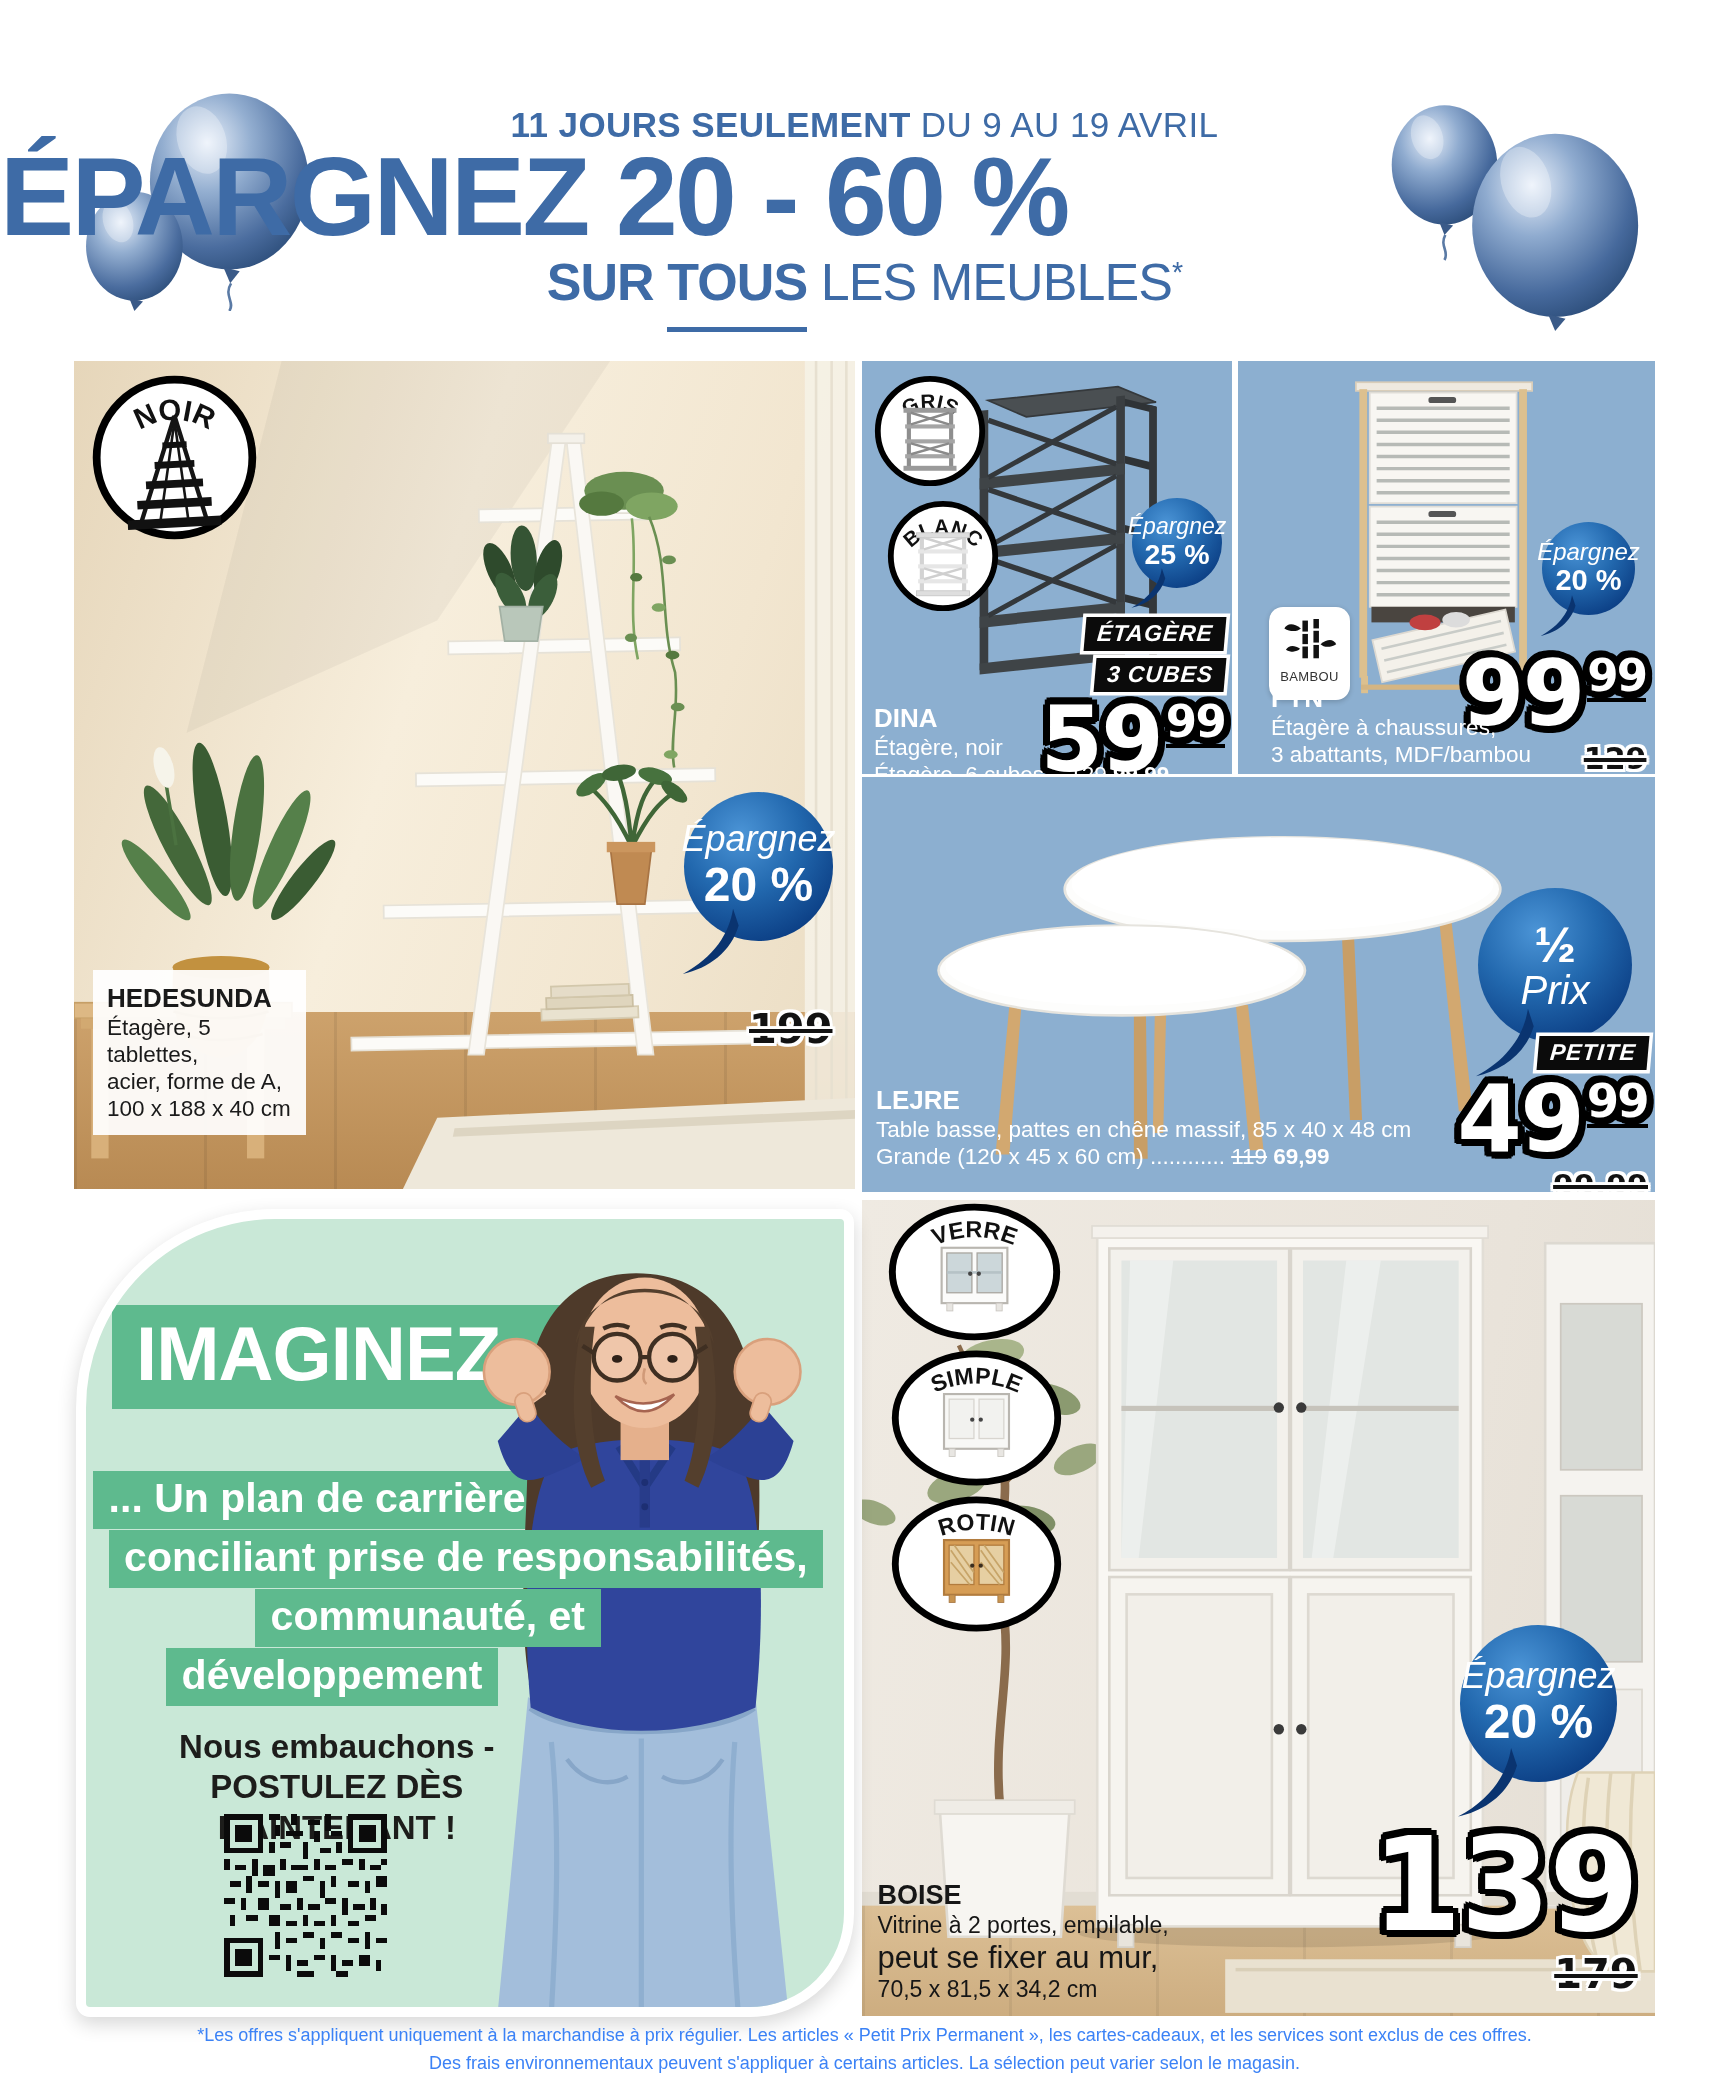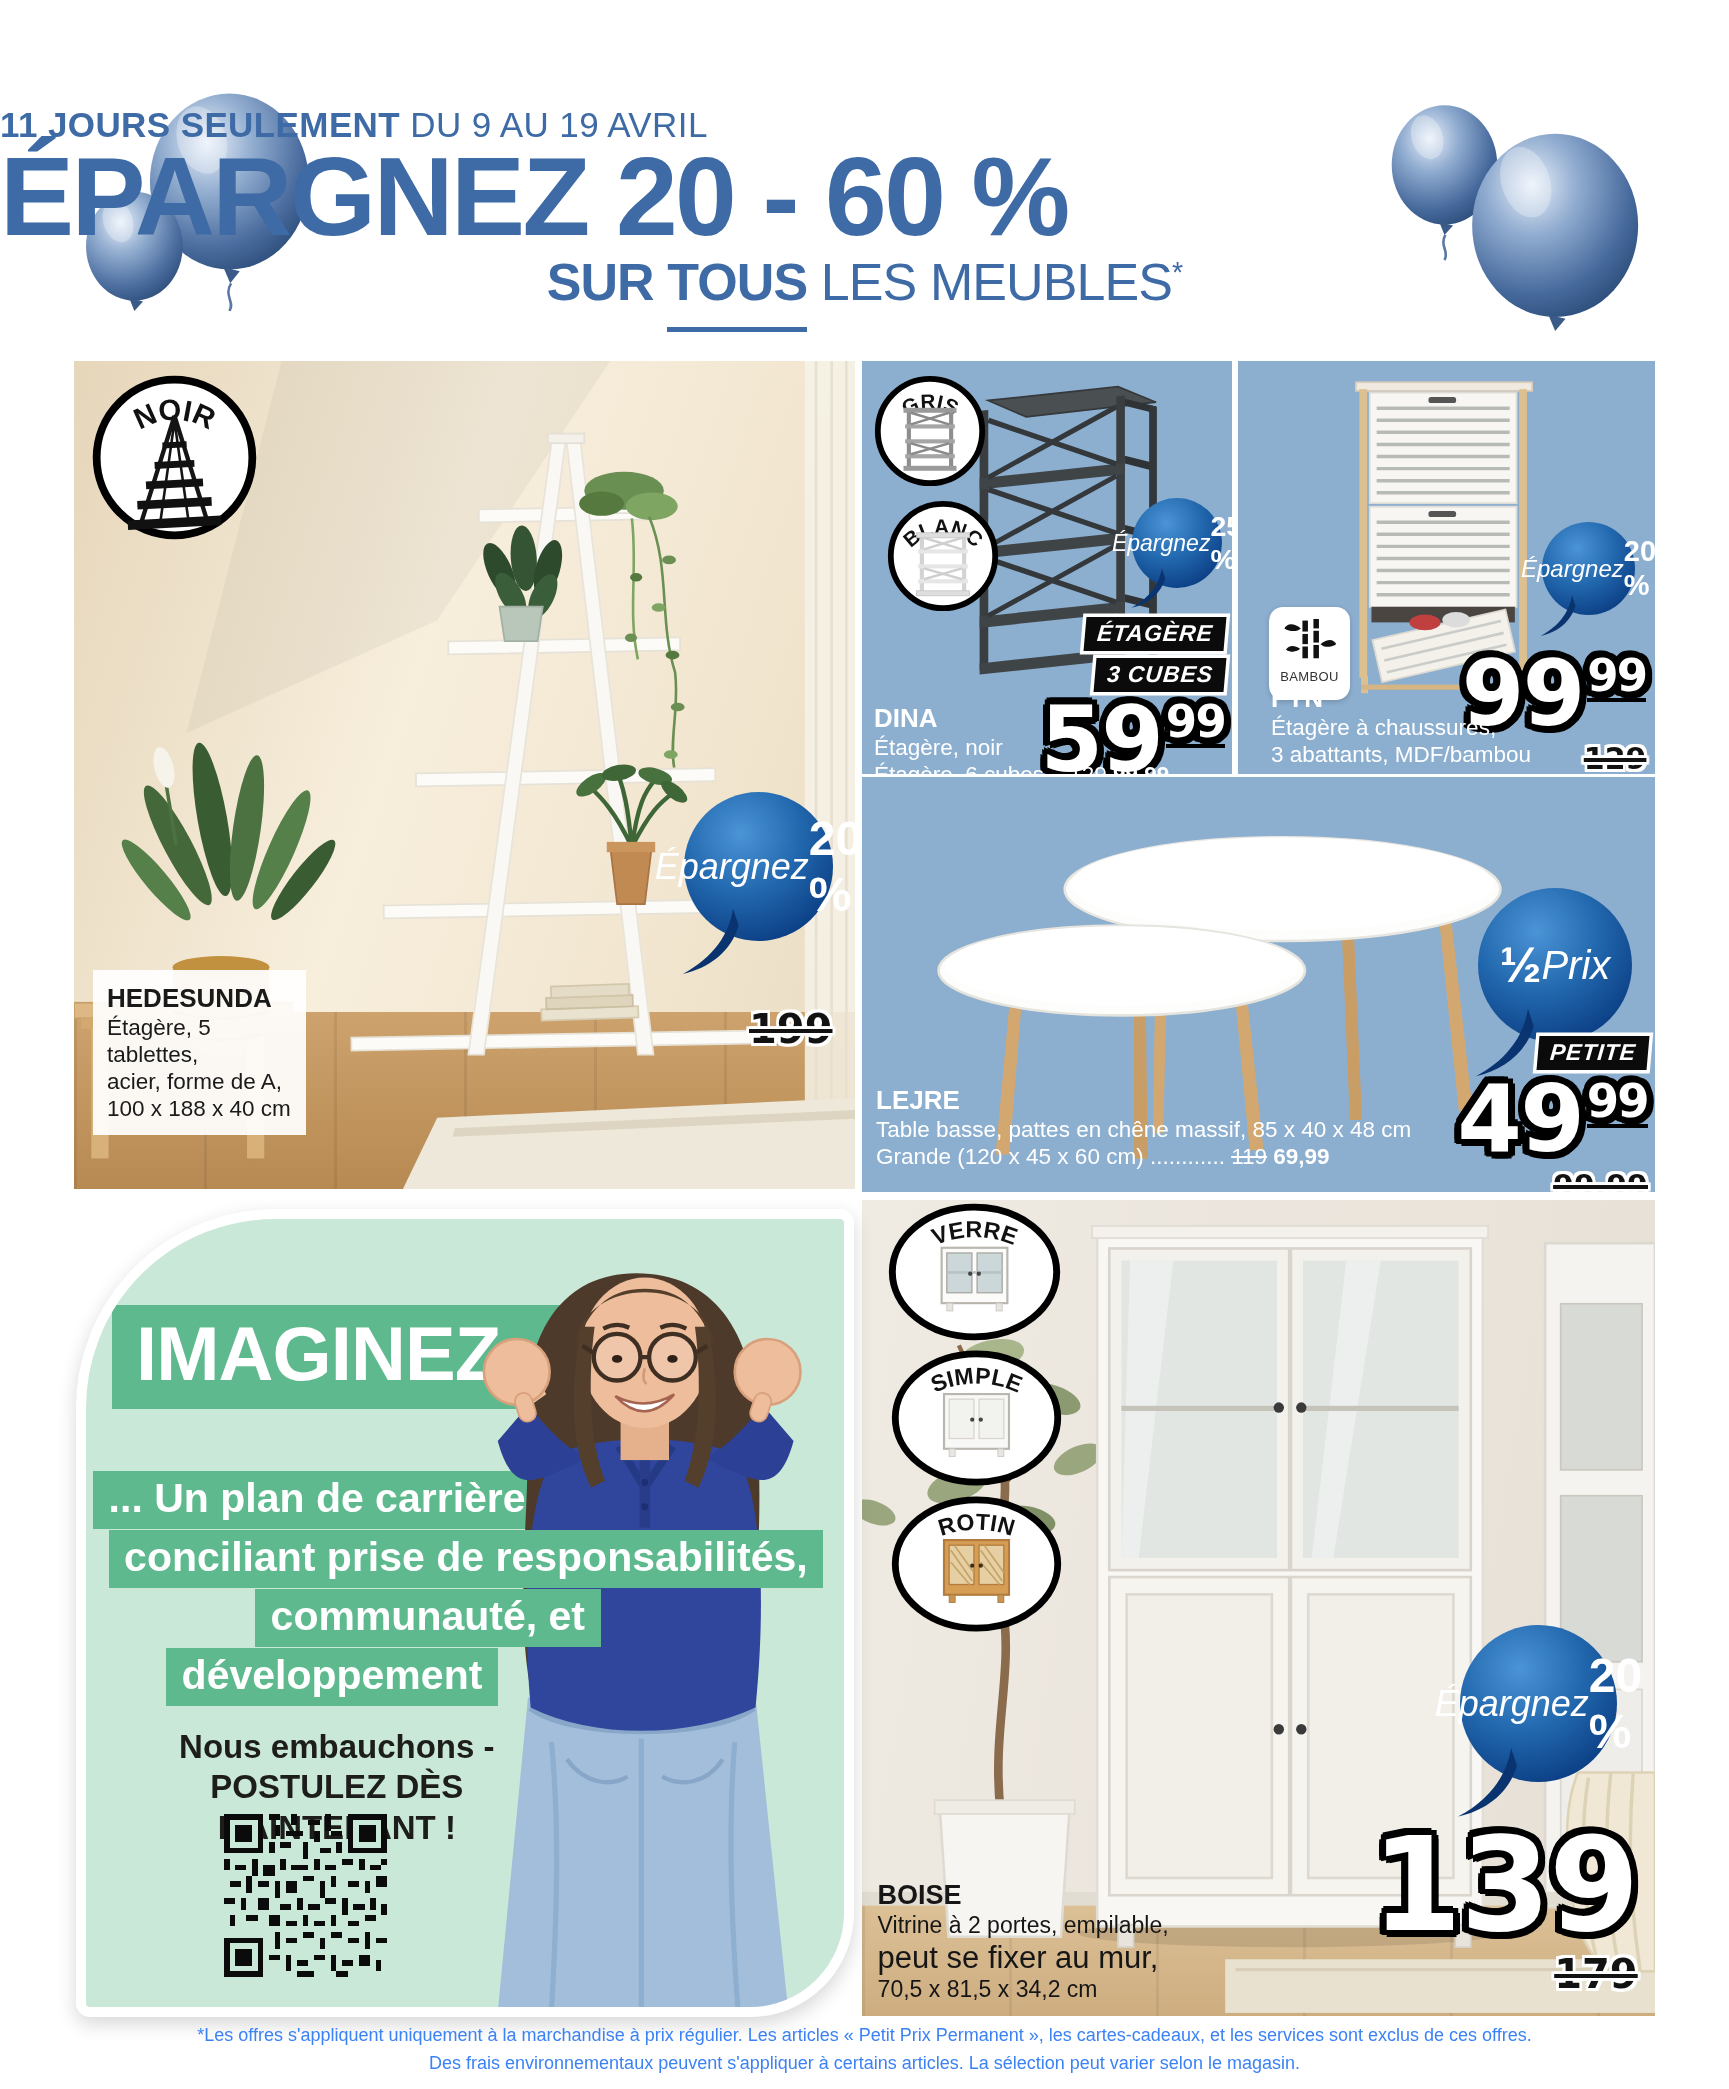--- a/index.html
+++ b/index.html
@@ -7,34 +7,34 @@
     --panel-blue:#8cafd0;
     --green-bg:#c9e8d7;
     --green-acc:#5eba8e;
     --bubble-dark:#0a3470;
   }
   *{box-sizing:border-box;margin:0;padding:0}
   body{background:#fff;font-family:"Liberation Sans",sans-serif;}
   .page{position:relative;width:1729px;height:2090px;background:#fff;overflow:hidden;}
 
   
-  .promo-line{position:absolute;top:105px;left:0;width:100%;text-align:left;color:var(--blue-text);font-size:35px;letter-spacing:0.4px;}
+  .promo-line{position:absolute;top:105px;left:0;width:100%;text-align:center;color:var(--blue-text);font-size:35px;letter-spacing:0.4px;}
   .promo-line b{font-weight:800;}
   .headline{position:absolute;top:139px;left:0;width:100%;text-align:left;color:var(--blue-text);
     font-size:111px;font-weight:700;letter-spacing:-2.6px;line-height:1.05;}
   .subline{position:absolute;top:252px;left:0;width:100%;text-align:center;color:var(--blue-text);font-size:52px;letter-spacing:-0.9px;}
   .subline .b{font-weight:800;}
   .subline .u{font-weight:800;border-bottom:5.2px solid var(--blue-text);padding-bottom:16px;}
   .subline sup{font-size:.55em;}
   .balloons{position:absolute;}
 
   
   .card{position:absolute;overflow:hidden;}
   .blue{background:var(--panel-blue);}
-  .bubble{position:absolute;border-radius:50%;display:flex;flex-direction:row;align-items:center;justify-content:center;
+  .bubble{position:absolute;border-radius:50%;display:flex;flex-direction:column;align-items:center;justify-content:center;
     background:radial-gradient(circle at 38% 28%, #4b94d6 0%, #2268ae 42%, #0d4187 78%, #0a3470 100%);
     color:#fff;z-index:6;}
   .bubble .tail{position:absolute;left:-5%;bottom:-26%;width:44%;height:50%;}
   .b-lbl{font-style:italic;font-size:31px;line-height:1;}
   .b-val{font-weight:800;font-size:40px;line-height:1.15;}
   .bubble.lg .b-lbl{font-size:36px}
   .bubble.lg .b-val{font-size:48px}
   .half .b-val{font-size:50px;line-height:1;}
   .half .b-lbl{font-size:40px;}
 

